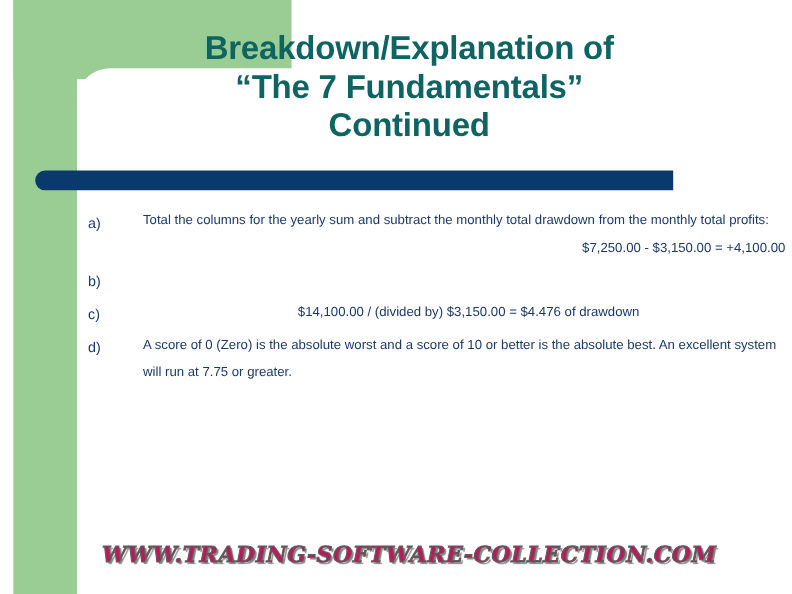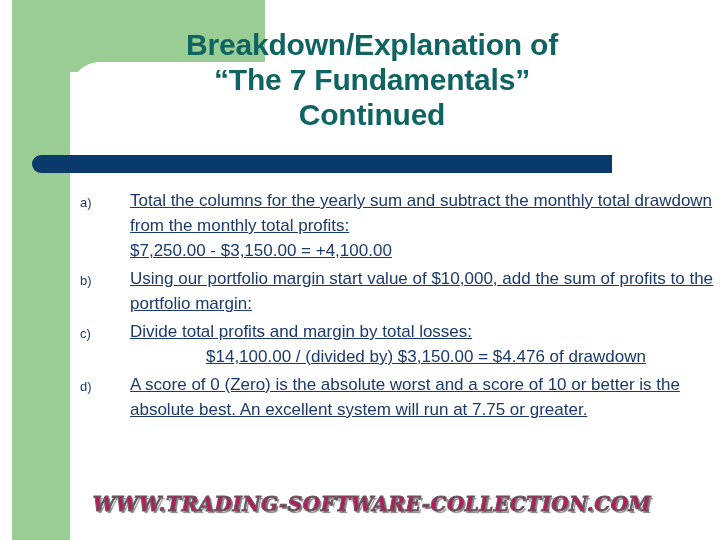--- a/index.html
+++ b/index.html
@@ -89,30 +89,29 @@
     flex: 0 0 50px;
     color: #1b3a6b;
     font-size: 13px;
     line-height: 25px;
     padding-top: 2px;
     text-align: left;
   }
   .bullet-body {
     flex: 1 1 auto;
     color: #1b3a6b;
-    font-size: 17px;
+    font-size: 12px;
     line-height: 25px;
-    text-decoration: underline;
   }
   .bullet-text {
     display: block;
   }
   .bullet-formula {
     display: block;
-    text-align: left;
+    text-align: right;
     white-space: nowrap;
   }
   .bullet-formula.indent-left {
     text-align: center;
     padding-left: 8px;
   }
 
   
   .watermark {
     position: absolute;
@@ -151,28 +150,26 @@
       <div class="bullet-marker">a)</div>
       <div class="bullet-body">
         <span class="bullet-text">Total the columns for the yearly sum and subtract the monthly total drawdown from the monthly total profits:</span>
         <span class="bullet-formula">$7,250.00 - $3,150.00 = +4,100.00</span>
       </div>
     </div>
 
     <div class="bullet-row">
       <div class="bullet-marker">b)</div>
       <div class="bullet-body">
-        <span class="bullet-text">Using our portfolio margin start value of $10,000, add the sum of profits to the portfolio margin:</span>
       </div>
     </div>
 
     <div class="bullet-row">
       <div class="bullet-marker">c)</div>
       <div class="bullet-body">
-        <span class="bullet-text">Divide total profits and margin by total losses:</span>
         <span class="bullet-formula indent-left">$14,100.00 / (divided by) $3,150.00 = $4.476 of drawdown</span>
       </div>
     </div>
 
     <div class="bullet-row">
       <div class="bullet-marker">d)</div>
       <div class="bullet-body">
         <span class="bullet-text">A score of 0 (Zero) is the absolute worst and a score of 10 or better is the absolute best. An excellent system will run at 7.75 or greater.</span>
       </div>
     </div>

